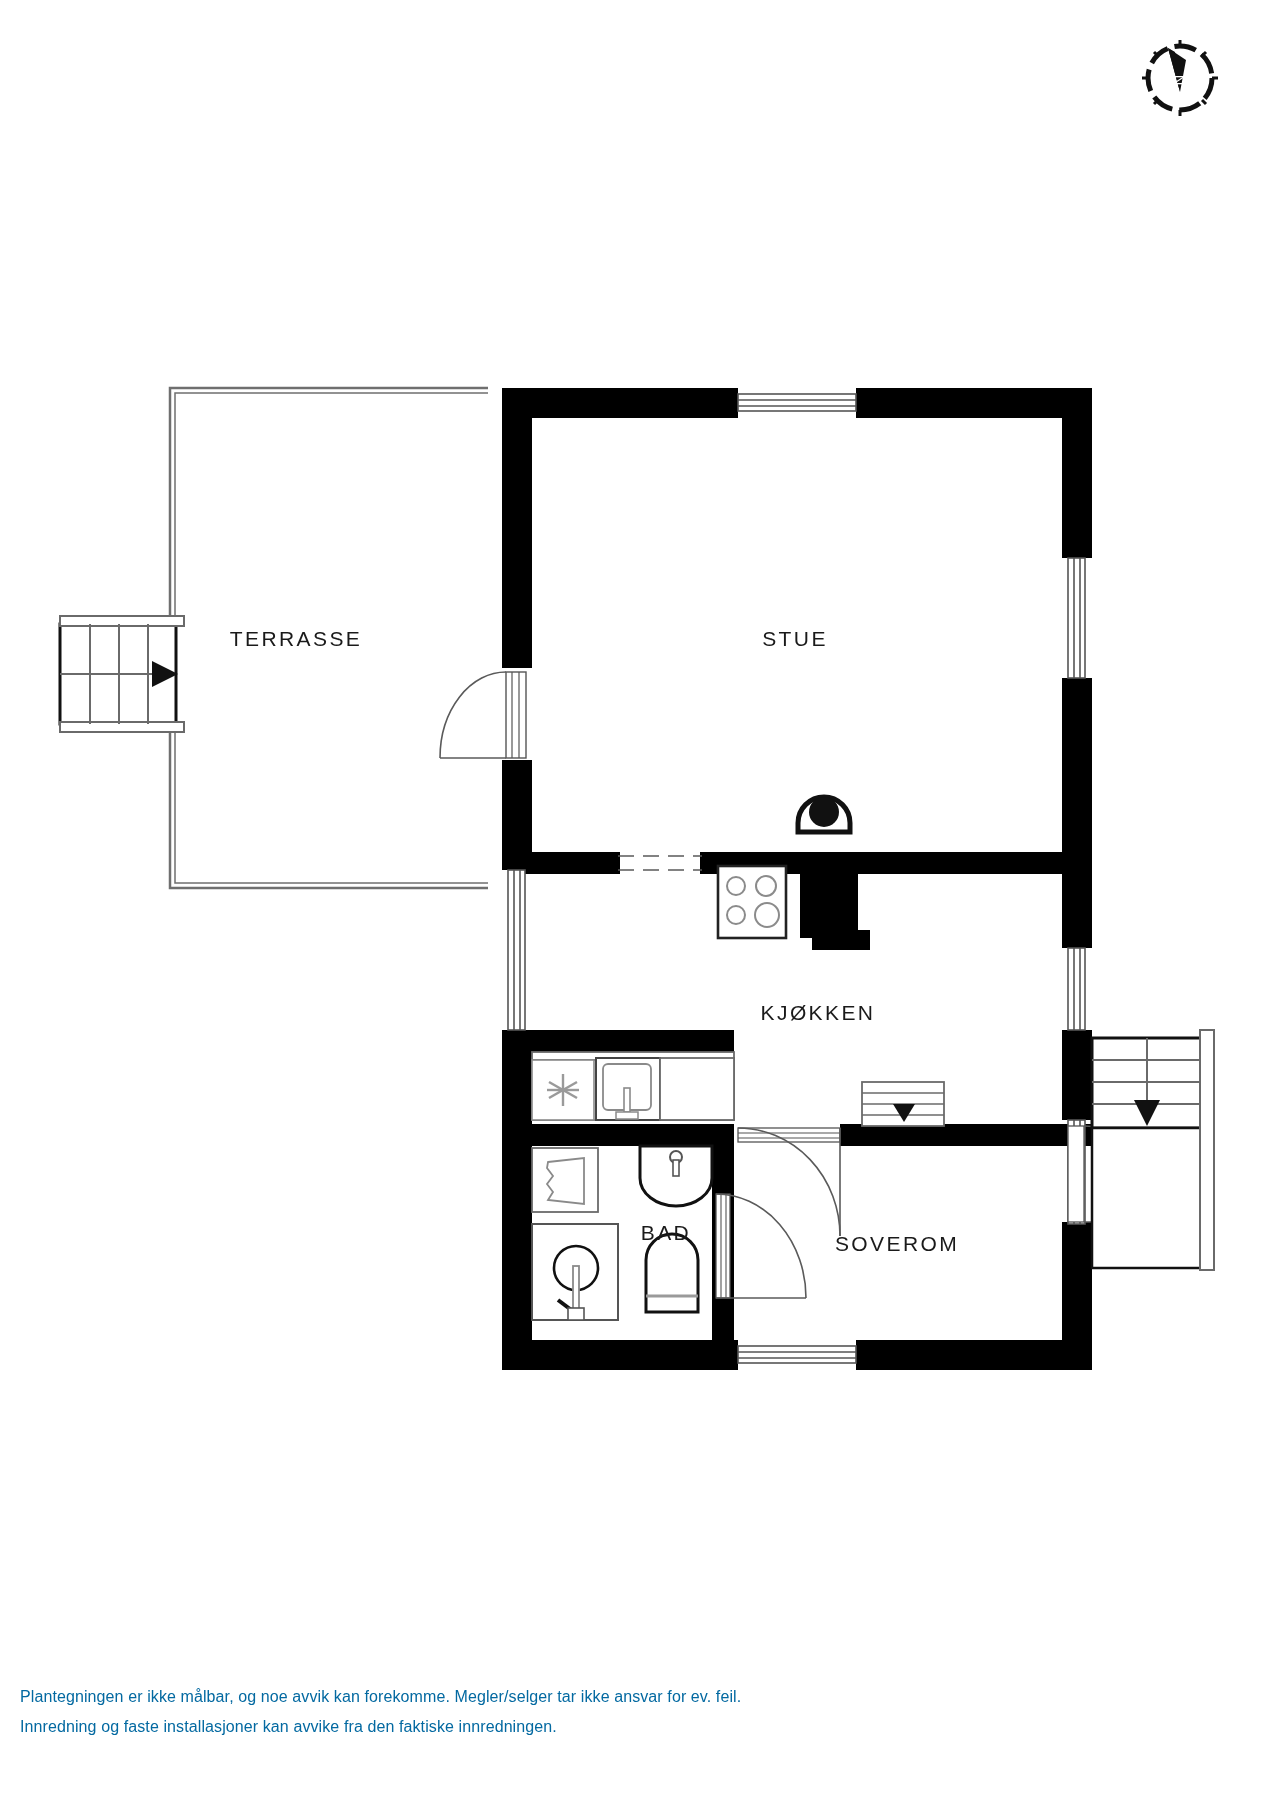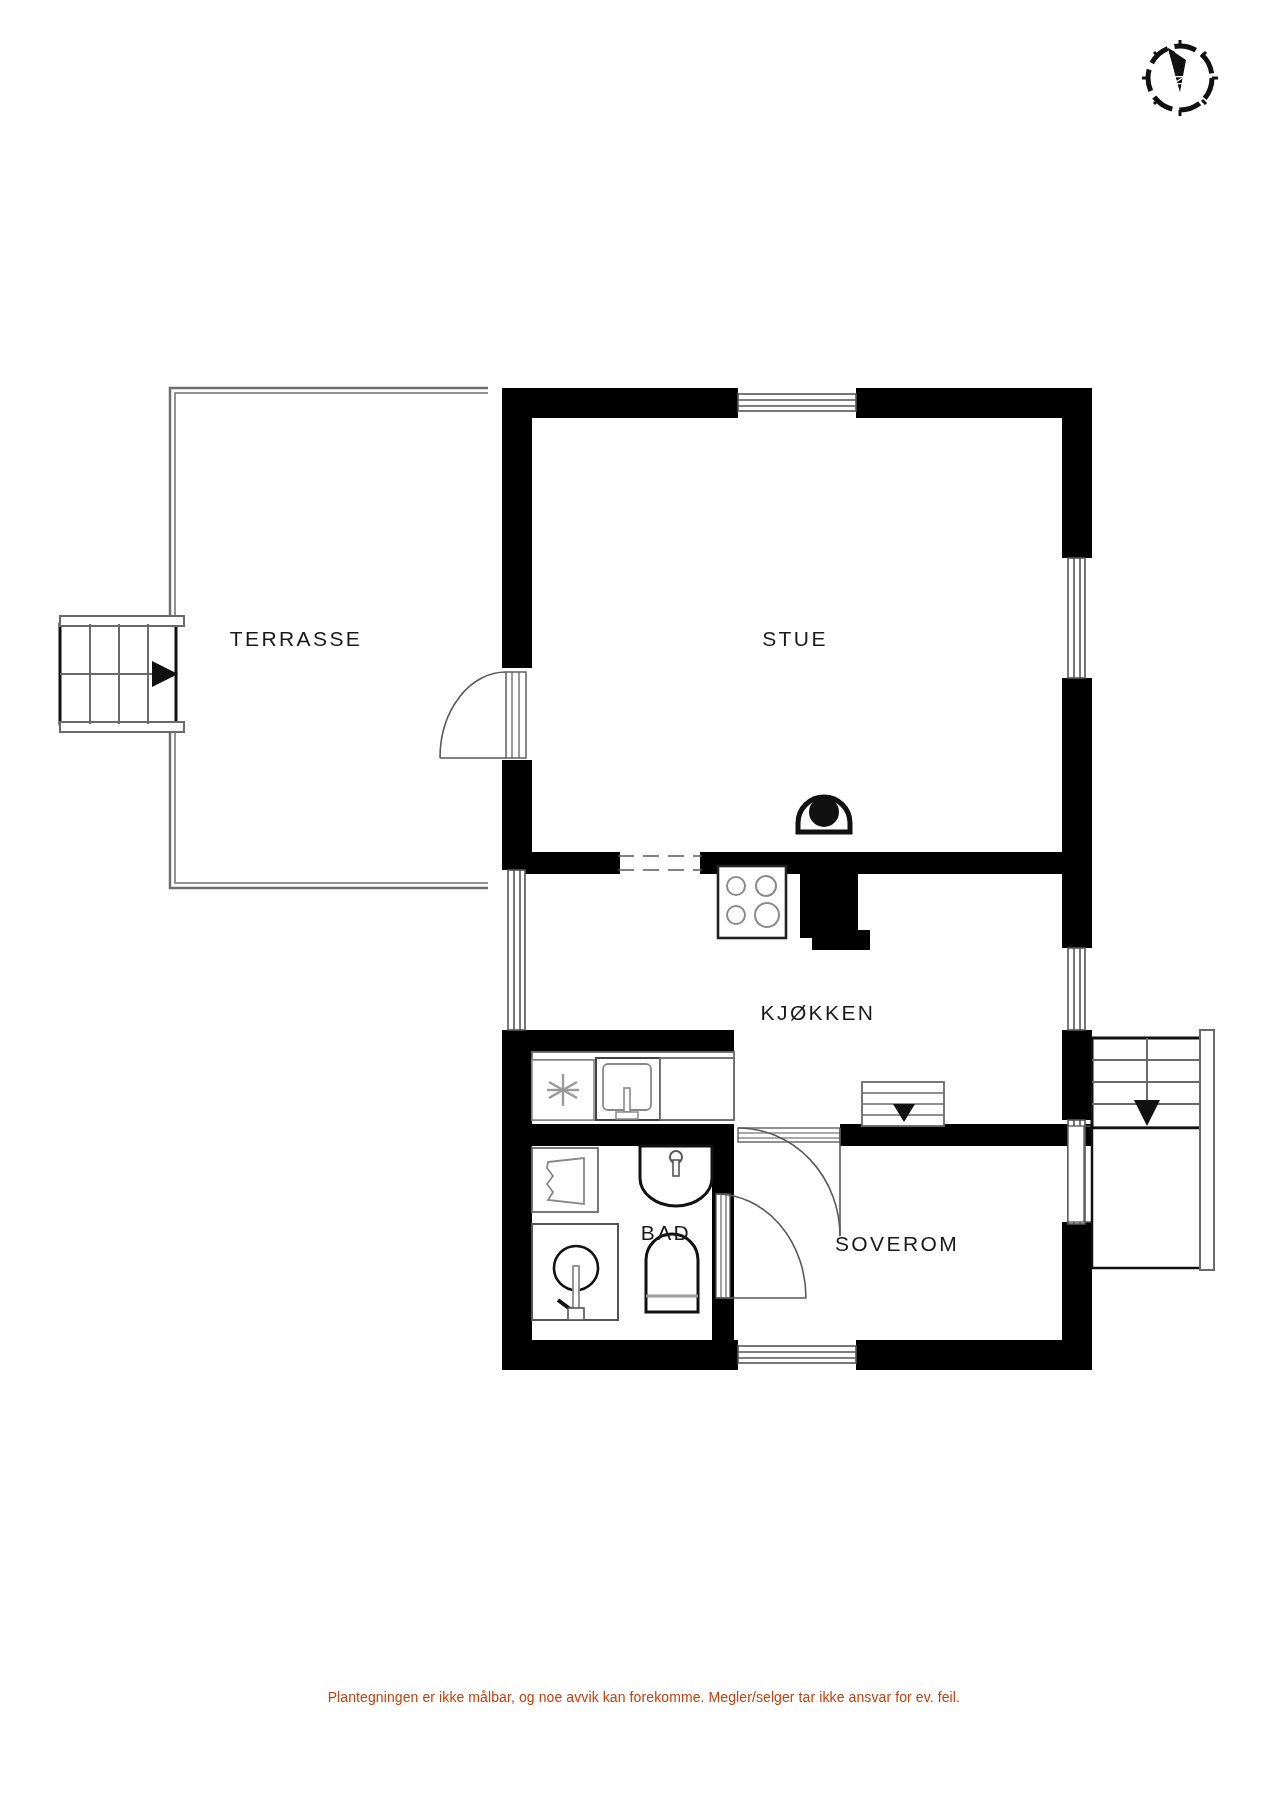--- a/index.html
+++ b/index.html
@@ -45,24 +45,24 @@
     left: 0;
     top: 1660px;
     width: 1273px;
     height: 140px;
   }
   #disclaimer {
     position: absolute;
     left: 20px;
     top: 22px;
     width: 940px;
-    text-align: right;
-    color: #c2410c;
+    text-align: left;
+    color: #0369a1;
     font-family: "Liberation Sans", sans-serif;
-    font-size: 14px;
+    font-size: 16px;
     line-height: 30px;
     letter-spacing: 0.1px;
   }
   #disclaimer span { display: block; }
 </style>
 </head>
 <body>
 
 <div id="plan-root">
 
@@ -319,15 +319,16 @@
       <text class="room-label" x="897" y="1251">SOVEROM</text>
     </g>
 
   </svg>
 </div>
 
 <div id="footer">
 
   <div id="disclaimer">
     <span>Plantegningen er ikke målbar, og noe avvik kan forekomme. Megler/selger tar ikke ansvar for ev. feil.</span>
+    <span>Innredning og faste installasjoner kan avvike fra den faktiske innredningen.</span>
   </div>
 
 </div>
 
 </body></html>

